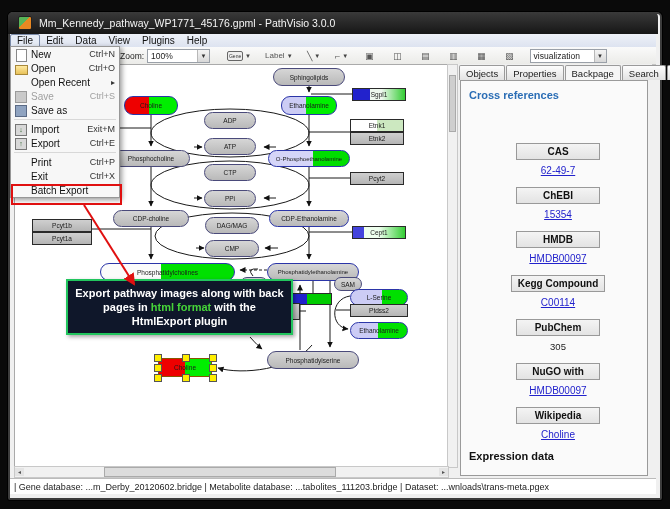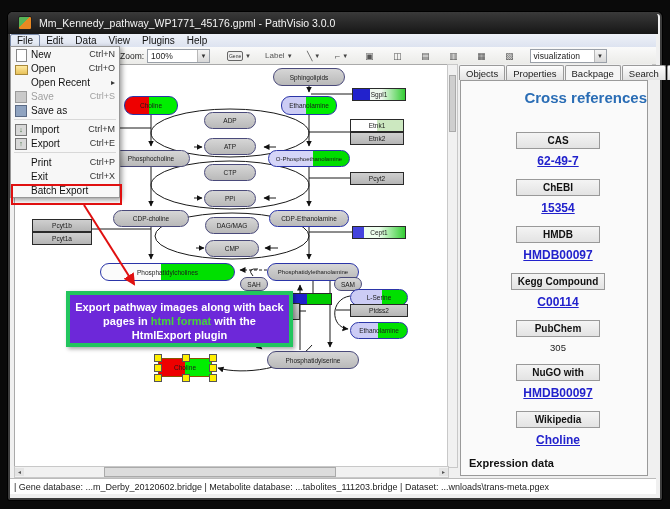--- a/index.html
+++ b/index.html
@@ -28,21 +28,21 @@
   #hscroll .thumb{margin-left:80px;width:230px;height:8px;background:#dcdcdc;border:1px solid #aaa;}
   svg{position:absolute;pointer-events:none;}
   
   .node{position:absolute;display:flex;align-items:center;justify-content:center;font-size:6.5px;color:#1a1a1a;white-space:nowrap;overflow:hidden;box-sizing:border-box;}
   .pill{border-radius:9px;border:1px solid #4a4a7a;background:linear-gradient(#d6d6d6,#b9b9b9);}
   .pill.blue-border{border-color:#2b35a8;}
   .generect{border:1px solid #2a2a2a;background:linear-gradient(#cfcfcf,#b5b5b5);}
   .small{font-size:6px;}
   .handle{position:absolute;width:6px;height:6px;background:#ffee00;border:1px solid #555;}
   
-  #annotation{left:66px;top:291px;width:227px;height:56px;background:#6d28d9;border:4px solid #22c55e;color:#fff;font-weight:bold;font-size:11px;text-align:center;line-height:14px;padding-top:5px;box-sizing:border-box;box-shadow:2px 2px 4px rgba(0,0,0,.35);}
+  #annotation{left:66px;top:279px;width:227px;height:56px;background:#0f172a;border:2px solid #22c55e;color:#fff;font-weight:bold;font-size:11px;text-align:center;line-height:14px;padding-top:5px;box-sizing:border-box;box-shadow:2px 2px 4px rgba(0,0,0,.35);}
   #annotation .hl{color:#46d439;}
   
   #file-menu{left:10px;top:46px;width:108px;background:#f7f7f7;border:1px solid #979797;box-shadow:2px 2px 5px rgba(0,0,0,.4);font-size:10px;color:#111;z-index:30;}
   .mi{height:14px;display:flex;align-items:center;padding:0 4px 0 3px;}
   .mi .ic{width:13px;height:11px;margin-right:4px;flex:none;position:relative;}
   .mi .lbl{flex:1;}
   .mi .sc{color:#333;font-size:9px;}
   .mi.disabled .lbl,.mi.disabled .sc{color:#a0a0a0;}
   .mi.has-sub .sc::after{content:"▸";font-size:8px;color:#333;}
   .menu-sep{height:1px;background:#d8d8d8;margin:2px 3px;}
@@ -51,24 +51,24 @@
   .ic-floppy{width:10px;height:10px;background:#8fa3c0;border:1px solid #5a6a85;margin-left:1px;}
   .ic-floppy.gray{background:#c9c9c9;border-color:#9a9a9a;}
   .ic-io{width:10px;height:10px;background:#d8d8d8;border:1px solid #777;margin-left:1px;font-size:7px;line-height:10px;text-align:center;color:#205a20;}
   #batch-highlight{left:11px;top:184px;width:107px;height:17px;border:2px solid #e01010;z-index:31;}
   
   #sidepanel{left:458px;top:64px;width:194px;height:414px;background:#f0f0f0;}
   #tabstrip{display:flex;font-size:9.5px;color:#222;padding-top:1px;}
   .tab{padding:2px 6px 1px;border:1px solid #9a9a9a;border-bottom:none;background:linear-gradient(#fdfdfd,#e2e2e2);margin-left:1px;border-radius:2px 2px 0 0;}
   .tab.active{background:#f6f6f6;position:relative;top:0px;font-weight:normal;}
   #panel-body{position:absolute;left:2px;top:16px;width:188px;height:396px;background:#fafafa;border:1px solid #9a9a9a;overflow:hidden;padding:8px 0 0 8px;box-sizing:border-box;}
-  #crossref-heading{color:#2a6db5;font-weight:bold;font-size:15px;margin-bottom:24px;text-align:right;}
+  #crossref-heading{color:#2a6db5;font-weight:bold;font-size:11px;margin-bottom:40px;}
   .bp-section{margin-bottom:9px;text-align:center;}
   .bp-header{display:inline-block;min-width:70px;border:1px solid #999;background:linear-gradient(#f4f4f4,#e3e3e3);font-weight:bold;font-size:10px;padding:2px 6px;color:#111;}
-  .bp-value{display:block;margin-top:5px;font-size:12px;font-weight:bold;color:#2222cc;text-decoration:underline;}
+  .bp-value{display:block;margin-top:5px;font-size:10px;font-weight:normal;color:#2222cc;text-decoration:underline;}
   .bp-value.plain{color:#222;text-decoration:none;font-weight:normal;font-size:9.5px;}
   #expr-heading{font-weight:bold;font-size:11px;color:#111;margin-top:10px;}
   
   #statusbar{left:10px;top:478px;width:646px;height:16px;background:#ffffff;border-top:1px solid #bbb;font-size:9px;color:#222;line-height:16px;padding-left:4px;box-sizing:border-box;white-space:nowrap;overflow:hidden;}
 </style>
 </head>
 <body>
 
 <div id="window" class="abs"></div>
 
@@ -335,21 +335,21 @@
       </span>
       <span class="lbl">Save as</span>
       <span class="sc"></span>
     </div>
   <div class="menu-sep"></div>
   <div class="mi">
       <span class="ic">
         <span class="ic-io" style="display:block;">↓</span>
       </span>
       <span class="lbl">Import</span>
-      <span class="sc">Ctrl+M</span>
+      <span class="sc">Exit+M</span>
     </div>
   <div class="mi">
       <span class="ic">
         <span class="ic-io" style="display:block;">↑</span>
       </span>
       <span class="lbl">Export</span>
       <span class="sc">Ctrl+E</span>
     </div>
   <div class="menu-sep"></div>
   <div class="mi">

